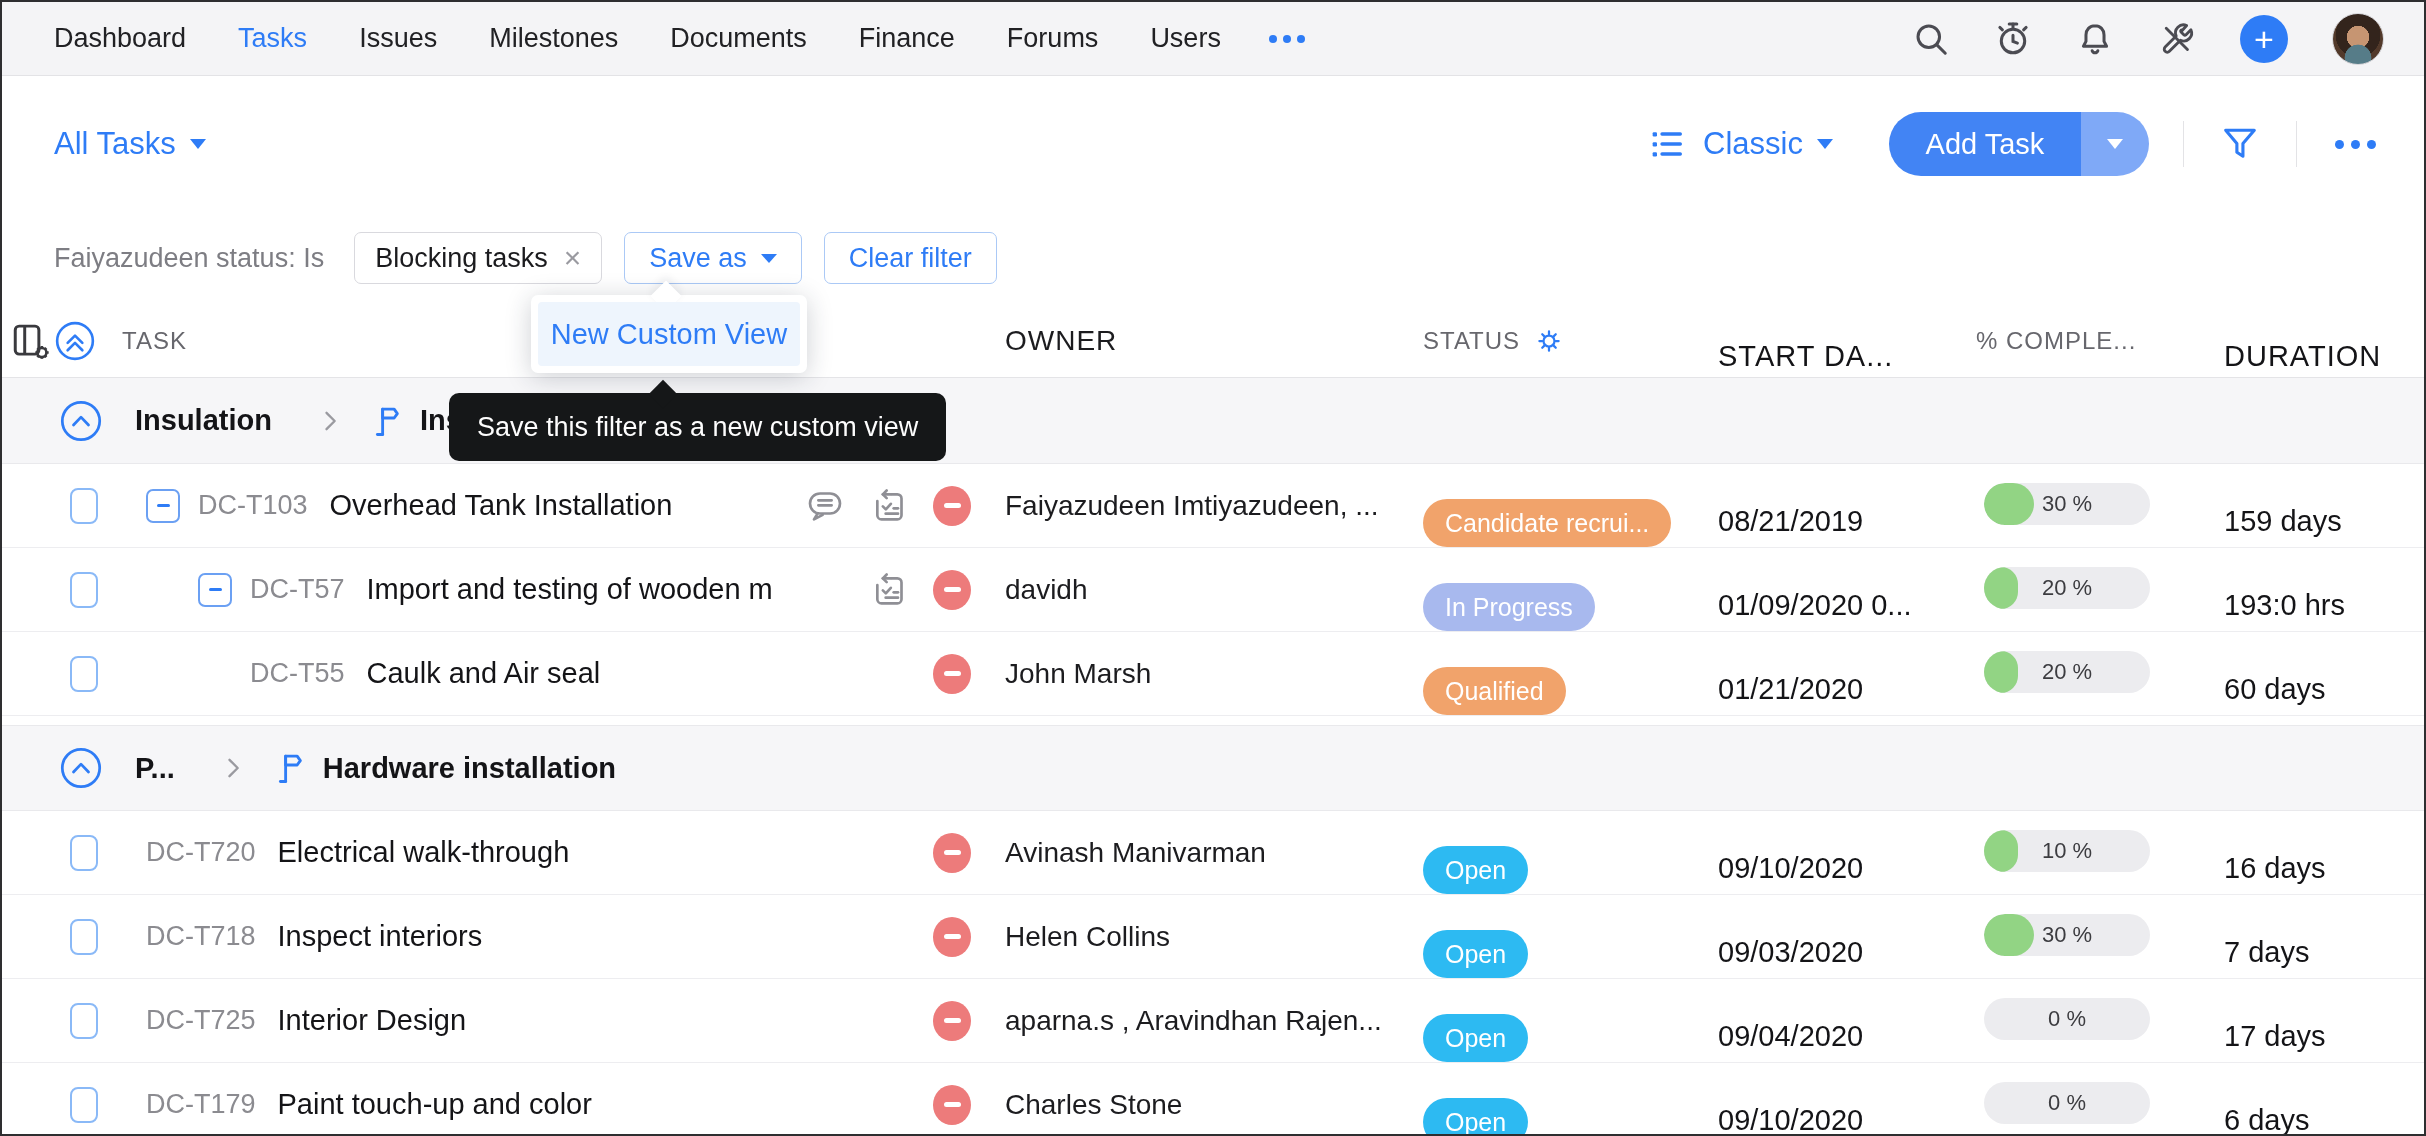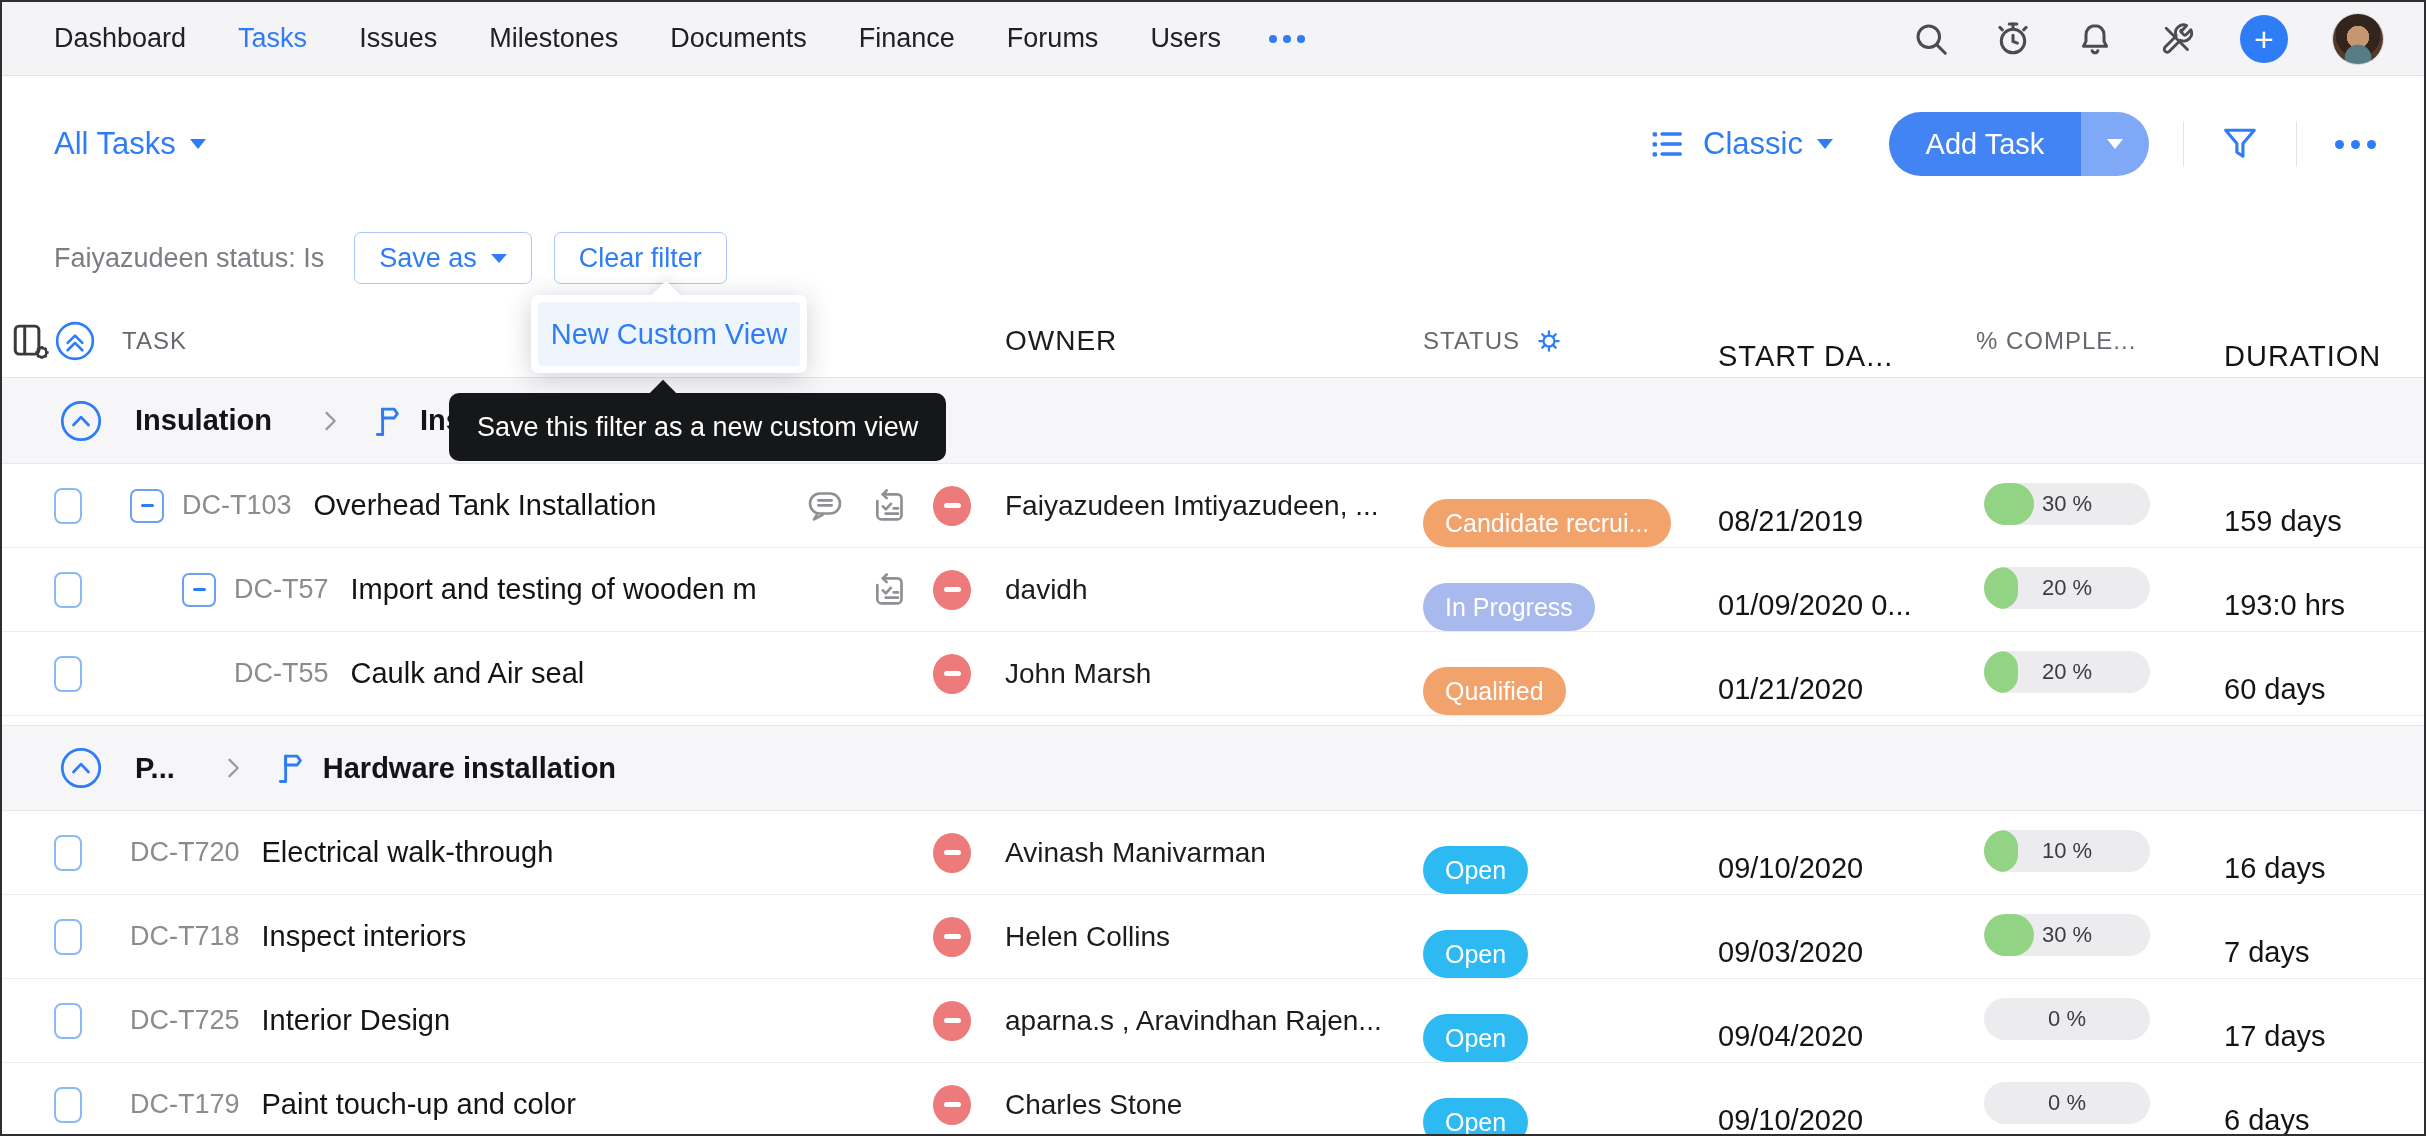--- a/index.html
+++ b/index.html
@@ -64,21 +64,21 @@
 
   .group-row { height:86px; background:#f6f6f8; border-bottom:1px solid #e9e9ec; display:flex; align-items:center; padding-left:57px; }
   .group-row.gap-top { margin-top:9px; border-top:1px solid #e9e9ec; }
   .circle-chev { width:44px; height:44px; margin-right:32px; cursor:pointer; }
   .group-title { font-size:29px; font-weight:700; color:#141417; white-space:nowrap; }
   .crumb-chev { width:28px; height:28px; margin:0 22px 0 44px; color:#9a9aa0; }
   .milestone-ic { width:38px; height:38px; margin-right:16px; }
   .group-subtitle { font-size:29px; font-weight:700; color:#141417; white-space:nowrap; }
 
   .row { height:84px; display:flex; align-items:center; border-bottom:1px solid #ededf0; background:#fff; }
-  .row .col-task { display:flex; align-items:center; padding-left:52px; }
+  .row .col-task { display:flex; align-items:center; padding-left:68px; }
   .checkbox { flex:none; width:28px; height:36px; border:2px solid #8ab9f7; border-radius:8px; background:#fff; cursor:pointer; }
   .indent { flex:none; display:inline-block; }
   .subtoggle { flex:none; width:34px; height:34px; border:2px solid #6ba0f3; border-radius:7px; display:inline-flex; align-items:center; justify-content:center; margin-right:18px; cursor:pointer; }
   .subtoggle .minus { width:13px; height:3px; background:#2e7cf6; border-radius:2px; }
   .task-id { color:#8b8b90; font-size:27px; margin-right:22px; white-space:nowrap; }
   .task-name { color:#141417; font-size:29px; white-space:nowrap; overflow:hidden; }
   .row-icons { margin-left:auto; display:flex; align-items:center; gap:24px; padding-right:34px; flex:none; }
   .row-ic { width:40px; height:40px; color:#8f8f95; cursor:pointer; }
   .blocked { width:38px; height:40px; border-radius:50%; background:#ed7b7b; display:inline-flex; align-items:center; justify-content:center; cursor:pointer; }
   .blocked span { width:17px; height:5px; background:#fff; border-radius:3px; }
@@ -192,20 +192,24 @@
       <span class="more-dots">
           <span class="dot"></span>
           <span class="dot"></span>
           <span class="dot"></span>
         </span>
     </div>
   </div>
 
   <div class="filterbar">
     <span class="filter-label">Faiyazudeen status: Is</span>
+    <span class="chip">
+      <span>Blocking tasks</span>
+      <span class="chip-x">×</span>
+    </span>
     <button class="btn-outline">
       <span>Save as</span>
       <i class="caret"></i>
     </button>
     <button class="btn-outline">Clear filter</button>
   </div>
 
   <div class="thead">
     <span class="ic hdr-settings">
       <svg viewBox="0 0 24 24" fill="none" stroke="currentColor" stroke-width="1.7">

